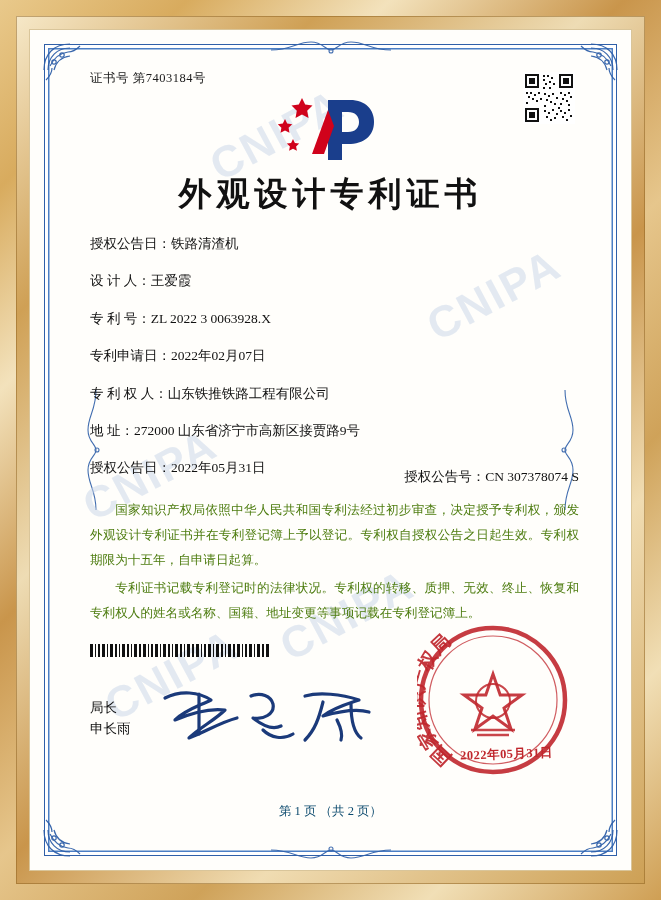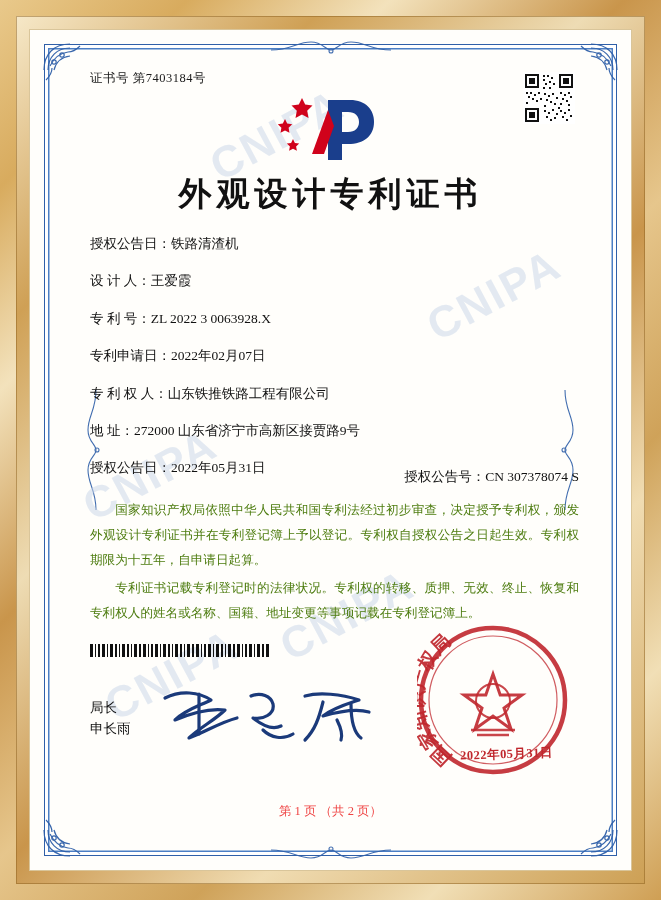--- a/index.html
+++ b/index.html
@@ -133,21 +133,21 @@
   }
   .seal svg{display:block;}
   .seal-date{
     position:absolute;right:78px;top:716px;
     color:#c0272d;font-size:12.5px;font-weight:bold;
     letter-spacing:.5px;
     transform:rotate(-2deg);
   }
   .page-no{
     position:absolute;left:0;right:0;bottom:50px;
-    text-align:center;font-size:12.5px;color:#ef4444;
+    text-align:center;font-size:12.5px;color:#0c4a6e;
   }
 </style>
 </head>
 <body>
 
 <div class="page">
 
   <div class="frame-outer"></div>
   <div class="frame-inner-bevel"></div>
 

